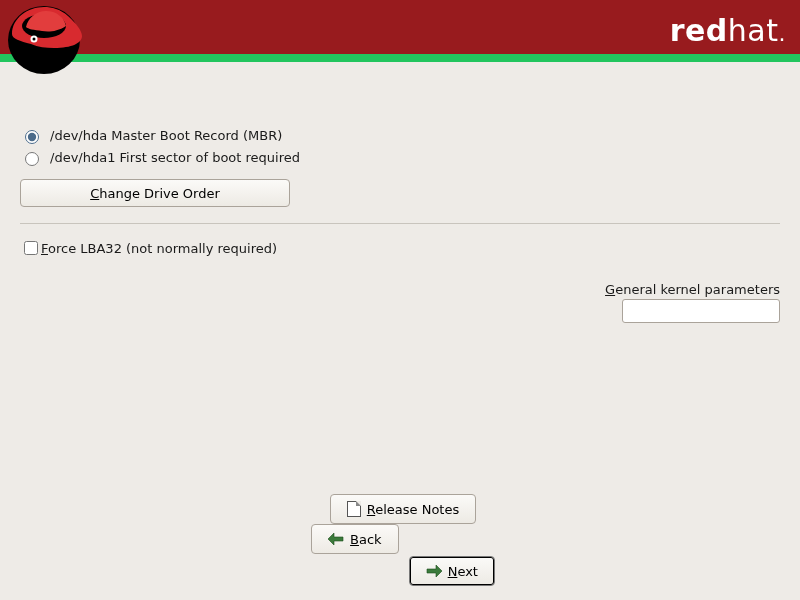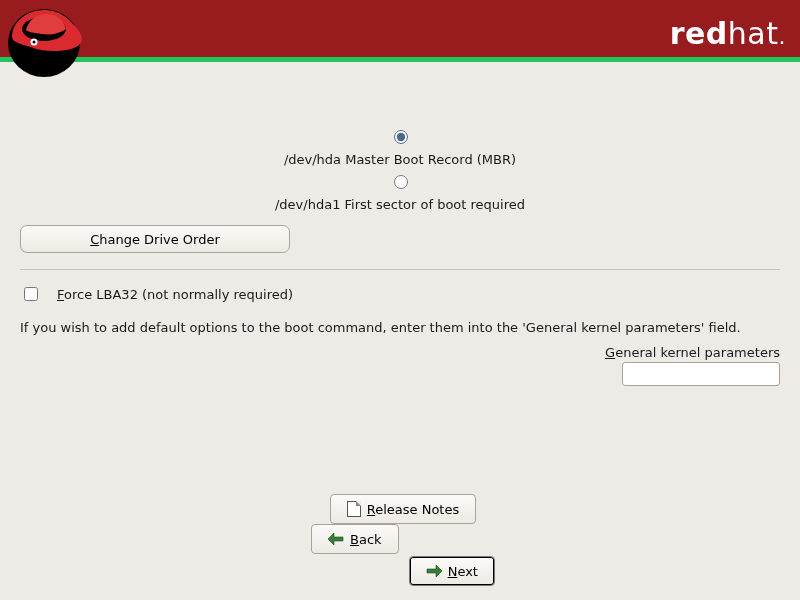--- a/index.html
+++ b/index.html
@@ -12,21 +12,21 @@
     width: 800px;
     height: 600px;
     overflow: hidden;
     position: relative;
   }
 
   
   .header {
     height: 62px;
     background: #981b1e;
-    border-bottom: 5px solid #22c55e;
+    border-bottom: 8px solid #22c55e;
     position: relative;
     overflow: visible;
   }
   .logo-text {
     position: absolute;
     right: 14px;
     bottom: 6px;
     color: #fff;
     font-size: 30px;
     letter-spacing: 0.5px;
@@ -49,21 +49,20 @@
 
   .section-label {
     margin-bottom: 8px;
   }
 
   .radio-row {
     display: flex;
     align-items: center;
     gap: 8px;
     margin: 5px 0;
-    flex-direction: column;
   }
   .radio-row input[type="radio"] {
     width: 14px; height: 14px;
     accent-color: #4a6a8a;
   }
 
   .btn {
     background: linear-gradient(#fbfaf8, #edeae4);
     border: 1px solid #aaa39a;
     border-radius: 4px;
@@ -74,34 +73,33 @@
     display: inline-flex;
     align-items: center;
     gap: 6px;
   }
 
   .change-order {
     margin-top: 8px;
     width: 270px;
     height: 28px;
     justify-content: center;
-    border-radius: 7px;
   }
 
   hr.divider {
     border: none;
     border-top: 1px solid #c8c4bd;
     margin: 16px 0 14px 0;
   }
 
   .check-row {
     display: flex;
     align-items: center;
-    gap: 16px;
-    margin-bottom: 16px;
+    gap: 0;
+    margin-bottom: 24px;
   }
   .check-row input[type="checkbox"] {
     width: 14px; height: 14px;
   }
 
   .hint {
     margin-bottom: 10px;
   }
 
   .param-row {
@@ -196,21 +194,20 @@
     <span><span class="mnemonic">C</span><span>hange Drive Order</span></span>
   </button>
 
   <hr class="divider">
 
   <label class="check-row">
     <input type="checkbox" style="">
     <span><span class="mnemonic">F</span><span>orce LBA32 (not normally required)</span></span>
   </label>
 
-  <div class="hint">If you wish to add default options to the boot command, enter them into the 'General kernel parameters' field.</div>
 
   <div class="param-row">
     <span><span class="mnemonic">G</span><span>eneral kernel parameters</span></span>
     <input class="text-input" type="text" value="" style="">
   </div>
 
 </div>
 
 <div class="footer">
   <button class="btn btn-footer">

